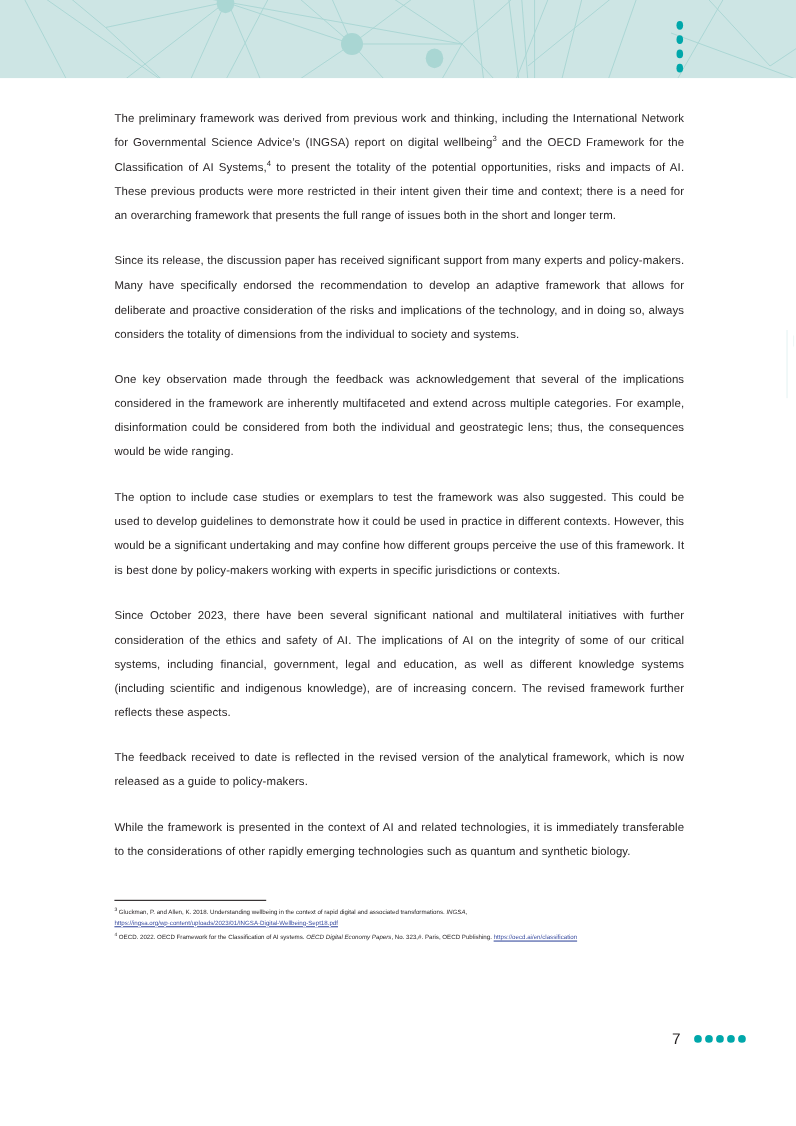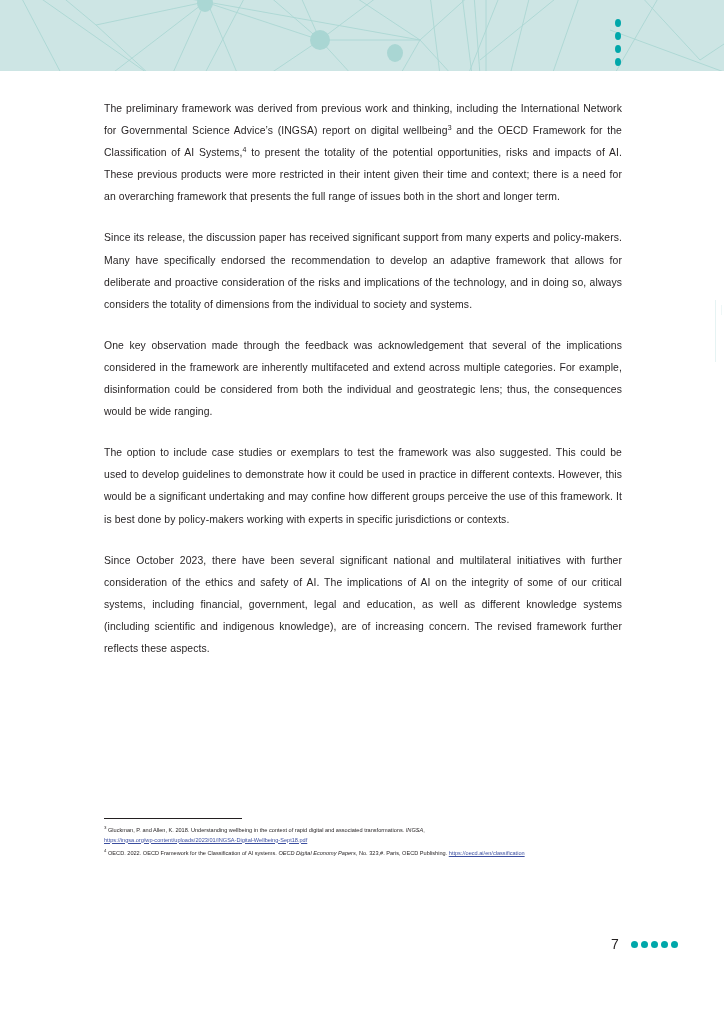--- a/index.html
+++ b/index.html
@@ -204,20 +204,22 @@
 
 <div class="edge-rule"></div>
 <div class="edge-rule r2"></div>
 
 <div class="content">
   <p class="para">The preliminary framework was derived from previous work and thinking, including the International Network for Governmental Science Advice’s (INGSA) report on digital wellbeing<sup>3</sup> and the OECD Framework for the Classification of AI Systems,<sup>4</sup> to present the totality of the potential opportunities, risks and impacts of AI. These previous products were more restricted in their intent given their time and context; there is a need for an overarching framework that presents the full range of issues both in the short and longer term.</p>
   <p class="para">Since its release, the discussion paper has received significant support from many experts and policy-makers. Many have specifically endorsed the recommendation to develop an adaptive framework that allows for deliberate and proactive consideration of the risks and implications of the technology, and in doing so, always considers the totality of dimensions from the individual to society and systems.</p>
   <p class="para">One key observation made through the feedback was acknowledgement that several of the implications considered in the framework are inherently multifaceted and extend across multiple categories. For example, disinformation could be considered from both the individual and geostrategic lens; thus, the consequences would be wide ranging.</p>
   <p class="para">The option to include case studies or exemplars to test the framework was also suggested. This could be used to develop guidelines to demonstrate how it could be used in practice in different contexts. However, this would be a significant undertaking and may confine how different groups perceive the use of this framework. It is best done by policy-makers working with experts in specific jurisdictions or contexts.</p>
   <p class="para">Since October 2023, there have been several significant national and multilateral initiatives with further consideration of the ethics and safety of AI. The implications of AI on the integrity of some of our critical systems, including financial, government, legal and education, as well as different knowledge systems (including scientific and indigenous knowledge), are of increasing concern. The revised framework further reflects these aspects.</p>
+  <p class="para">The feedback received to date is reflected in the revised version of the analytical framework, which is now released as a guide to policy-makers.</p>
+  <p class="para">While the framework is presented in the context of AI and related technologies, it is immediately transferable to the considerations of other rapidly emerging technologies such as quantum and synthetic biology.</p>
 </div>
 
 <div class="footnotes">
   <div class="footnote-rule"></div>
   <p class="footnote"><sup>3</sup> Gluckman, P. and Allen, K. 2018. Understanding wellbeing in the context of rapid digital and associated transformations. <i>INGSA</i>, <span class="url">https://ingsa.org/wp-content/uploads/2023/01/INGSA-Digital-Wellbeing-Sept18.pdf</span></p>
   <p class="footnote"><sup>4</sup> OECD. 2022. OECD Framework for the Classification of AI systems. <i>OECD Digital Economy Papers</i>, No. 323,#. Paris, OECD Publishing. <span class="url">https://oecd.ai/en/classification</span></p>
 </div>
 
 <div class="page-footer">
   <span class="page-number">7</span>

